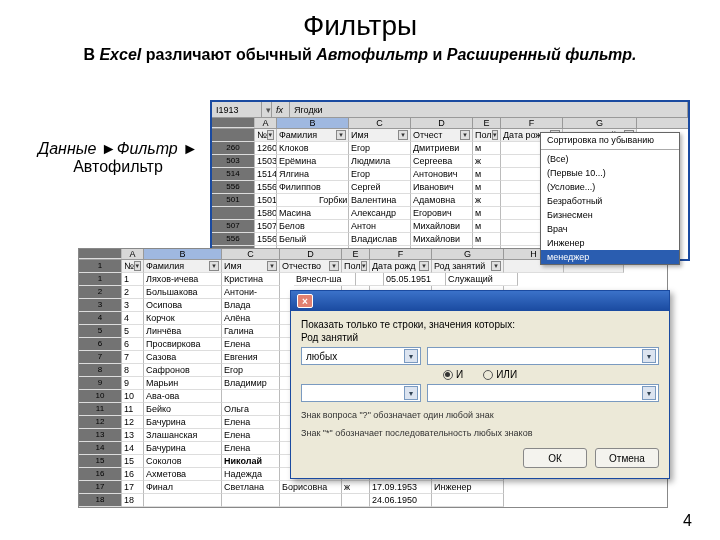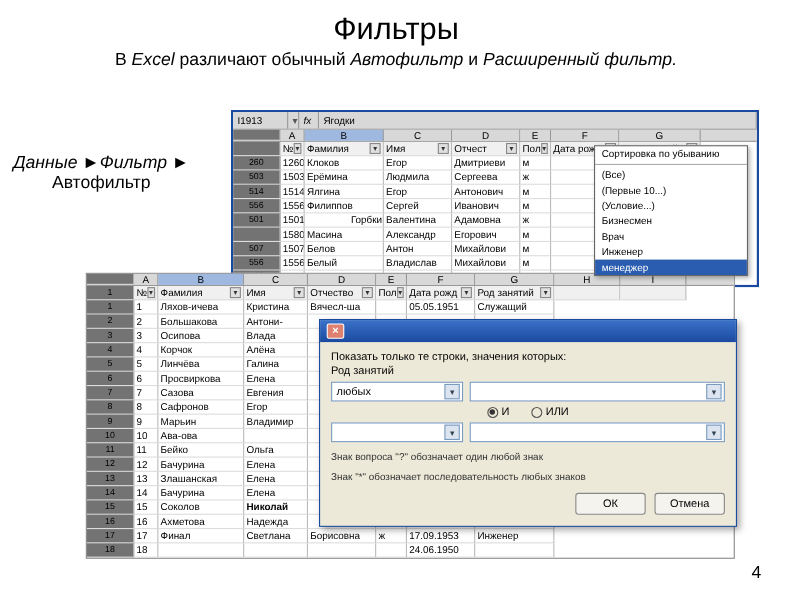--- a/index.html
+++ b/index.html
@@ -16,25 +16,26 @@
     text-align: center;
     font-size: 28px;
     margin: 10px 0 4px 0;
     font-weight: normal;
   }
   .slide-subtitle {
     text-align: center;
     font-size: 16px;
     font-style: italic;
     margin: 0 30px 8px 30px;
+    font-weight: bold;
   }
   .slide-subtitle .plain { font-style: normal; }
   .menu-path {
     position: absolute;
-    left: 2px;
+    left: 28px;
     top: 140px;
     width: 180px;
     font-size: 16px;
     font-style: italic;
     text-align: center;
   }
   .menu-path .plain { font-style: normal; }
   .page-num {
     position: absolute;
     right: 28px;
@@ -307,20 +308,21 @@
       </div>
     </div>
 
   <div class="filter-menu">
     <div class="mi">Сортировка по убыванию</div>
     <div class="sep"></div>
     <div class="mi">(Все)</div>
     <div class="mi">(Первые 10...)</div>
     <div class="mi">(Условие...)</div>
     <div id="fm-items">
+        <div class="mi">Безработный</div>
         <div class="mi">Бизнесмен</div>
         <div class="mi">Врач</div>
         <div class="mi">Инженер</div>
       </div>
     <div class="mi hi">менеджер</div>
   </div>
 </div>
 
 <div class="sheet-front">
   <div class="col-headers">
@@ -373,21 +375,21 @@
       <div class="cell filter-hdr" style="width: 60px;">
         <span></span>
       </div>
     </div>
   <div id="front-rows">
       <div class="sheet-row">
         <div class="row-hdr">1</div>
         <div class="cell" style="width: 22px;">1</div>
         <div class="cell" style="width: 78px;">Ляхов-ичева</div>
         <div class="cell" style="width: 58px;">Кристина</div>
-        <div class="cell" style="width: 62px;">Вячесл-ша</div>
+        <div class="cell" style="width: 62px; margin-left: 14px;">Вячесл-ша</div>
         <div class="cell" style="width: 28px;"></div>
         <div class="cell" style="width: 62px;">05.05.1951</div>
         <div class="cell" style="width: 72px;">Служащий</div>
       </div>
       <div class="sheet-row">
         <div class="row-hdr">2</div>
         <div class="cell" style="width: 22px;">2</div>
         <div class="cell" style="width: 78px;">Большакова</div>
         <div class="cell" style="width: 58px;">Антони-</div>
         <div class="cell" style="width: 62px;"></div>

